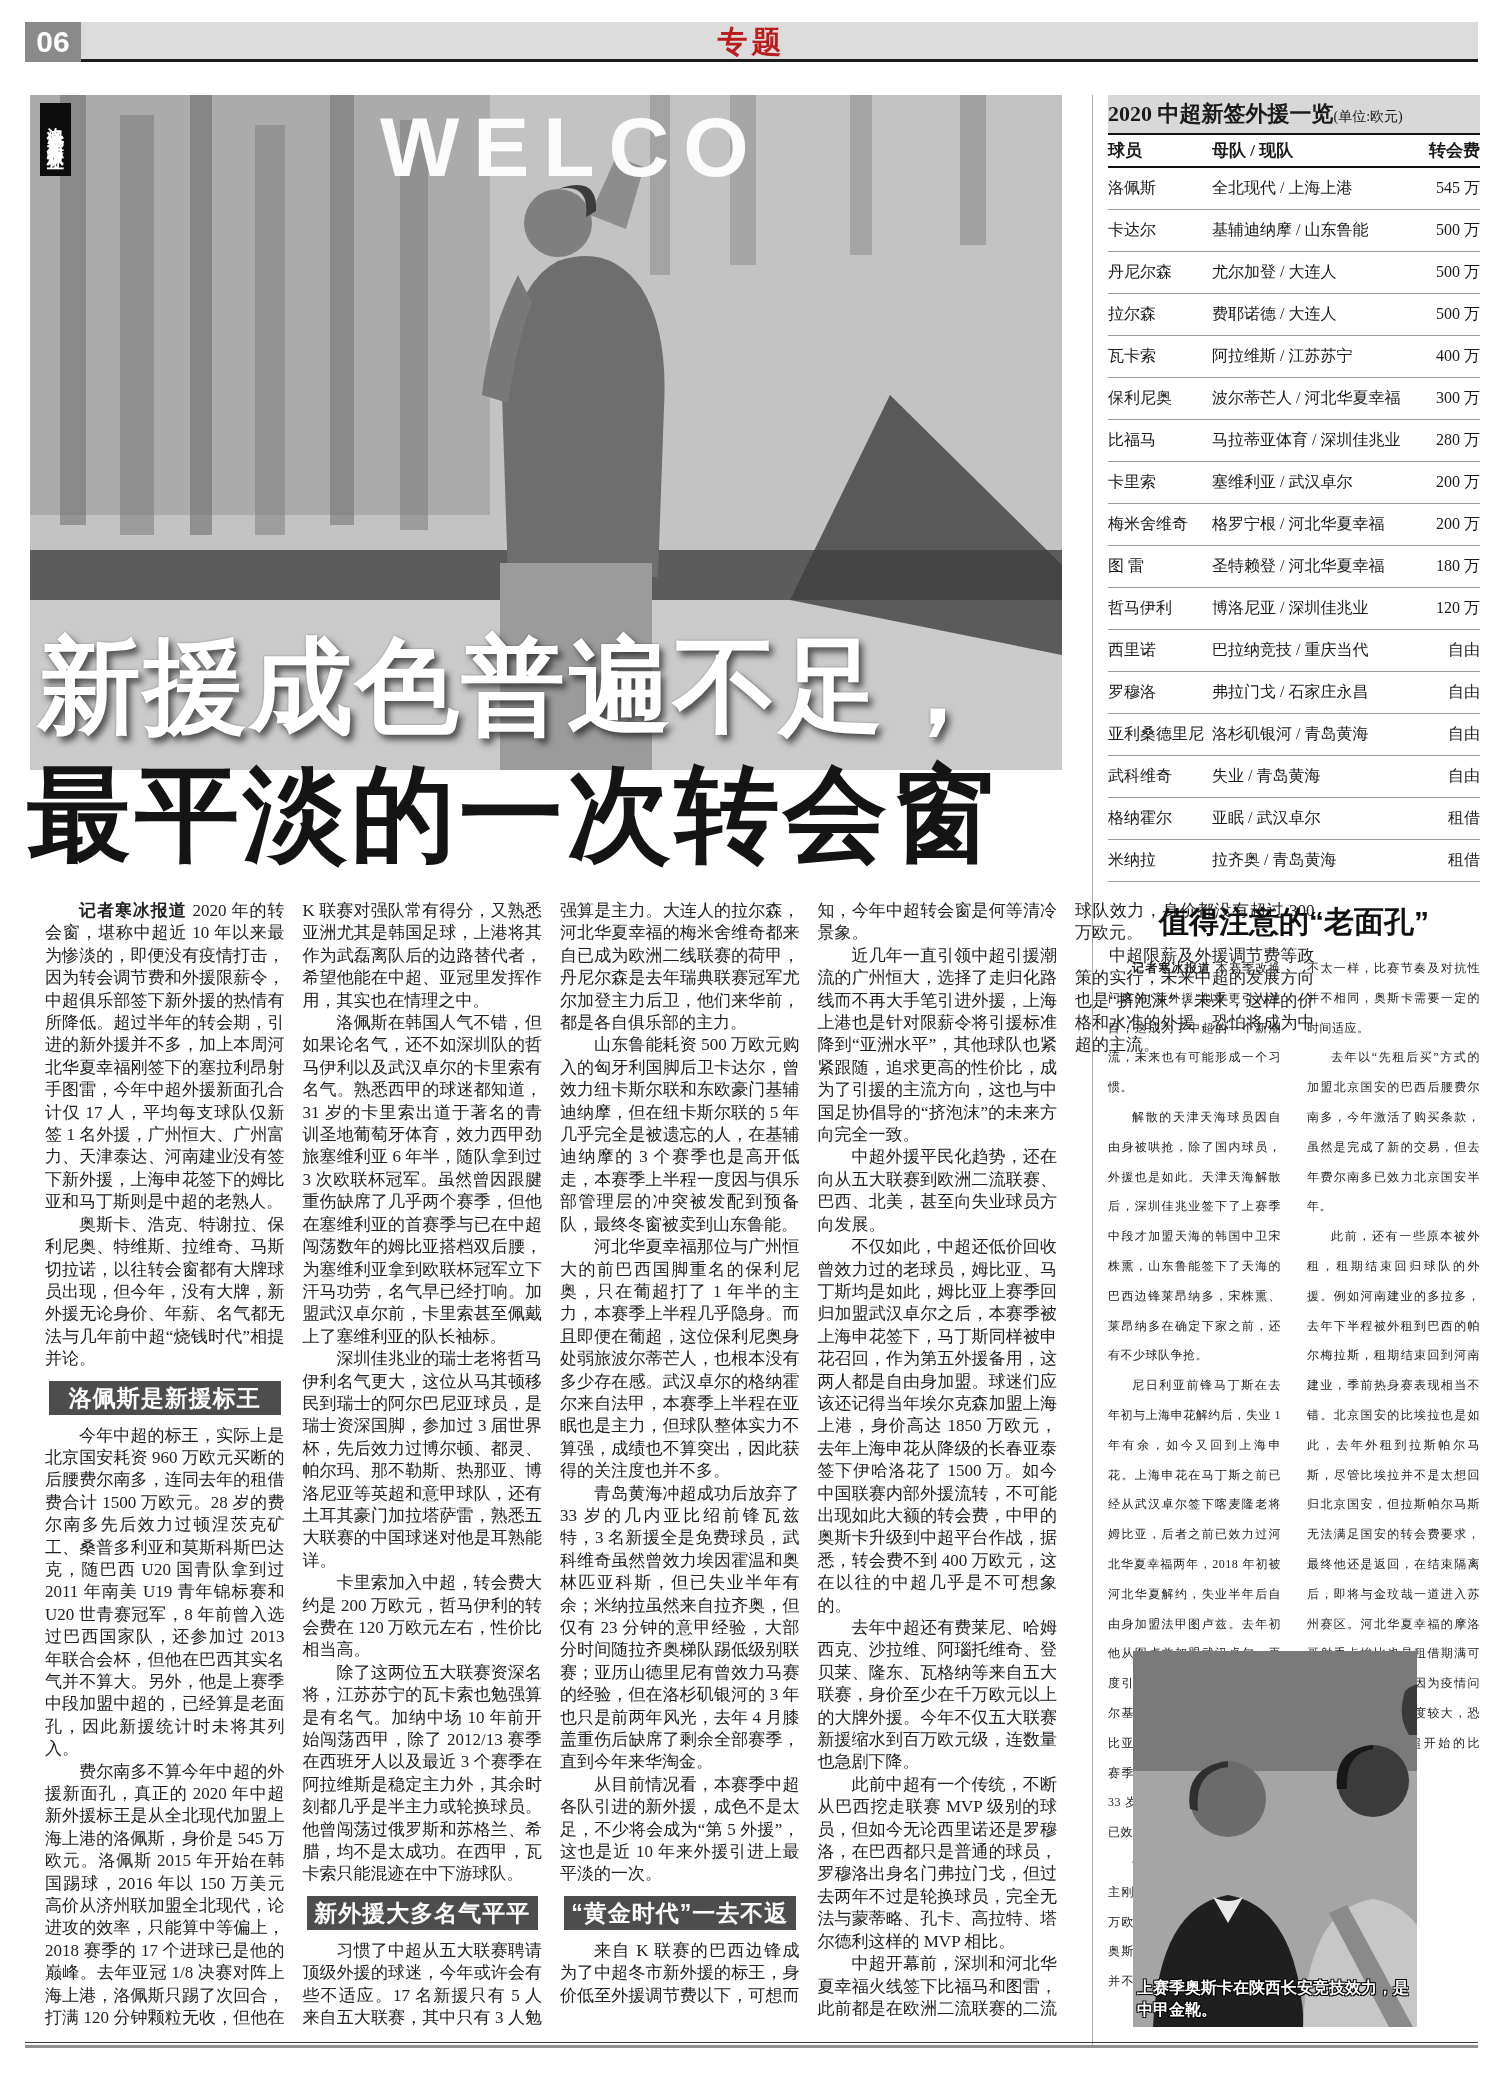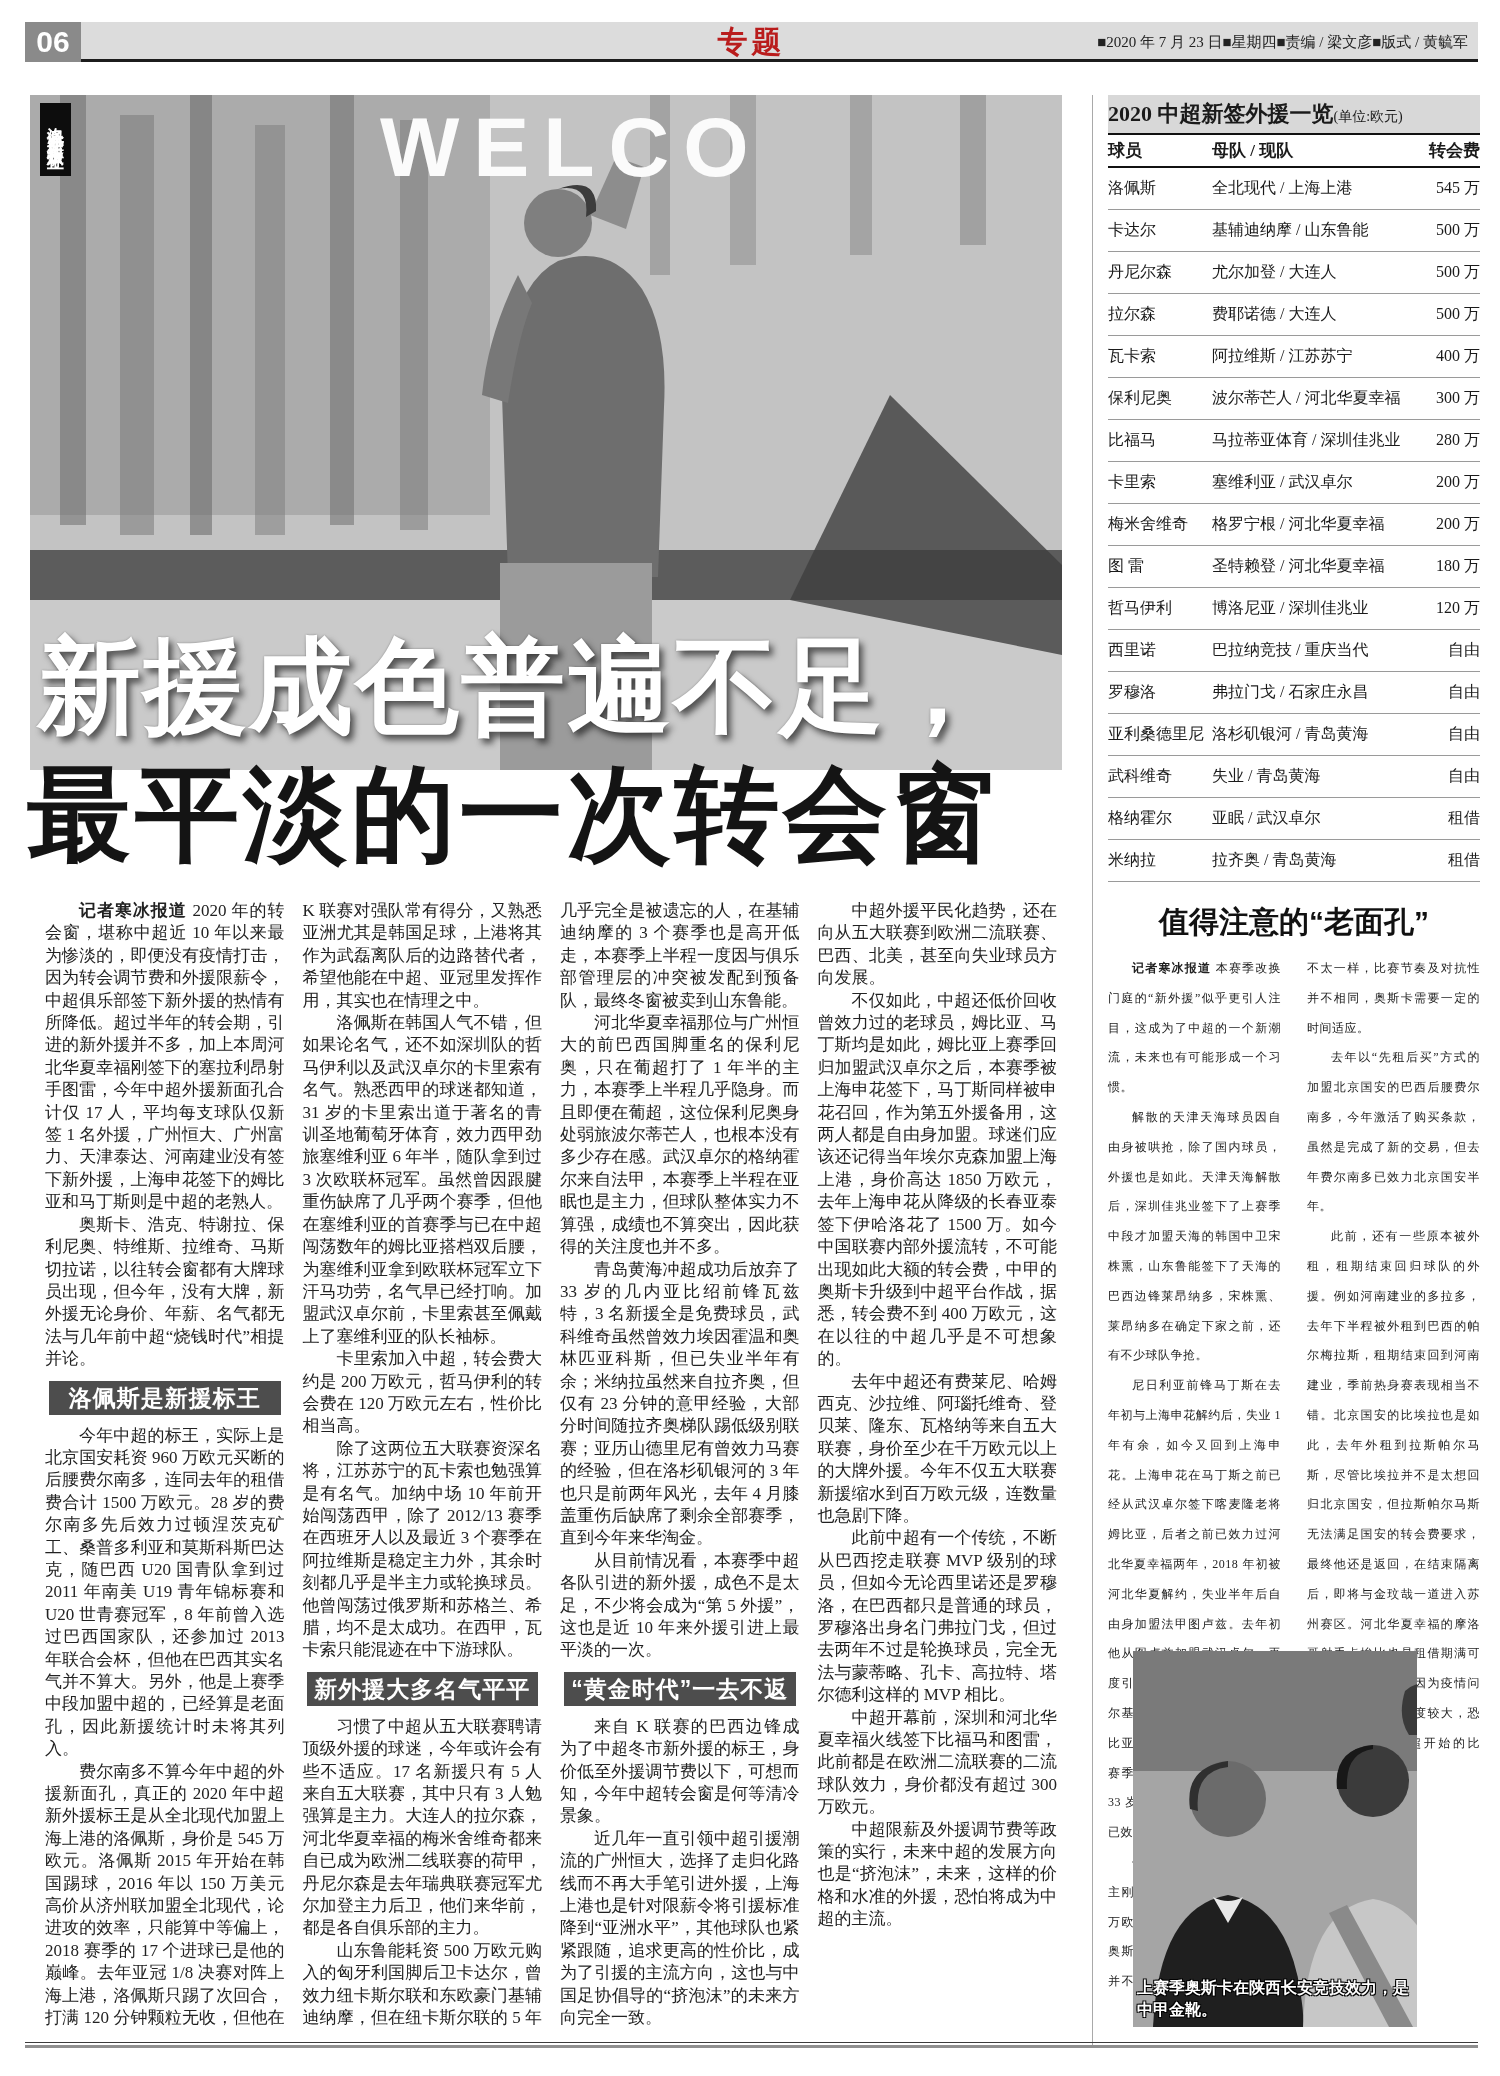--- a/index.html
+++ b/index.html
@@ -76,21 +76,20 @@
   svg { display:block; }
 </style>
 </head>
 <body>
 
 <div id="page">
 
   <div id="masthead">
     <div id="pagenum">06</div>
     <div id="section-title">专题</div>
-    <div id="dateline">■2020 年 7 月 23 日■星期四■责编 / 梁文彦■版式 / 黄毓军</div>
   </div>
 
   <div id="main-zone">
 
     <div id="main-photo">
       <svg width="1032" height="675" viewBox="0 0 1032 675">
         <rect x="0" y="0" width="1032" height="675" fill="#c3c3c3"></rect>
         <rect x="0" y="0" width="460" height="420" fill="#ababab"></rect>
         <g opacity="0.55">
           <rect x="30" y="0" width="26" height="430" fill="#6f6f6f"></rect>
@@ -124,20 +123,21 @@
     <div id="headline1">新援成色普遍不足，</div>
     <div id="headline2">最平淡的一次转会窗</div>
 
     <div id="main-cols">
         <p><b>记者寒冰报道 </b>2020 年的转会窗，堪称中超近 10 年以来最为惨淡的，即便没有疫情打击，因为转会调节费和外援限薪令，中超俱乐部签下新外援的热情有所降低。超过半年的转会期，引进的新外援并不多，加上本周河北华夏幸福刚签下的塞拉利昂射手图雷，今年中超外援新面孔合计仅 17 人，平均每支球队仅新签 1 名外援，广州恒大、广州富力、天津泰达、河南建业没有签下新外援，上海申花签下的姆比亚和马丁斯则是中超的老熟人。</p>
         <p>奥斯卡、浩克、特谢拉、保利尼奥、特维斯、拉维奇、马斯切拉诺，以往转会窗都有大牌球员出现，但今年，没有大牌，新外援无论身价、年薪、名气都无法与几年前中超“烧钱时代”相提并论。</p>
         <div class="col-head">洛佩斯是新援标王</div>
         <p>今年中超的标王，实际上是北京国安耗资 960 万欧元买断的后腰费尔南多，连同去年的租借费合计 1500 万欧元。28 岁的费尔南多先后效力过顿涅茨克矿工、桑普多利亚和莫斯科斯巴达克，随巴西 U20 国青队拿到过 2011 年南美 U19 青年锦标赛和 U20 世青赛冠军，8 年前曾入选过巴西国家队，还参加过 2013 年联合会杯，但他在巴西其实名气并不算大。另外，他是上赛季中段加盟中超的，已经算是老面孔，因此新援统计时未将其列入。</p>
         <p>费尔南多不算今年中超的外援新面孔，真正的 2020 年中超新外援标王是从全北现代加盟上海上港的洛佩斯，身价是 545 万欧元。洛佩斯 2015 年开始在韩国踢球，2016 年以 150 万美元高价从济州联加盟全北现代，论进攻的效率，只能算中等偏上，2018 赛季的 17 个进球已是他的巅峰。去年亚冠 1/8 决赛对阵上海上港，洛佩斯只踢了次回合，打满 120 分钟颗粒无收，但他在 K 联赛对强队常有得分，又熟悉亚洲尤其是韩国足球，上港将其作为武磊离队后的边路替代者，希望他能在中超、亚冠里发挥作用，其实也在情理之中。</p>
         <p>洛佩斯在韩国人气不错，但如果论名气，还不如深圳队的哲马伊利以及武汉卓尔的卡里索有名气。熟悉西甲的球迷都知道，31 岁的卡里索出道于著名的青训圣地葡萄牙体育，效力西甲劲旅塞维利亚 6 年半，随队拿到过 3 次欧联杯冠军。虽然曾因跟腱重伤缺席了几乎两个赛季，但他在塞维利亚的首赛季与已在中超闯荡数年的姆比亚搭档双后腰，为塞维利亚拿到欧联杯冠军立下汗马功劳，名气早已经打响。加盟武汉卓尔前，卡里索甚至佩戴上了塞维利亚的队长袖标。</p>
+        <p>深圳佳兆业的瑞士老将哲马伊利名气更大，这位从马其顿移民到瑞士的阿尔巴尼亚球员，是瑞士资深国脚，参加过 3 届世界杯，先后效力过博尔顿、都灵、帕尔玛、那不勒斯、热那亚、博洛尼亚等英超和意甲球队，还有土耳其豪门加拉塔萨雷，熟悉五大联赛的中国球迷对他是耳熟能详。</p>
         <p>卡里索加入中超，转会费大约是 200 万欧元，哲马伊利的转会费在 120 万欧元左右，性价比相当高。</p>
         <p>除了这两位五大联赛资深名将，江苏苏宁的瓦卡索也勉强算是有名气。加纳中场 10 年前开始闯荡西甲，除了 2012/13 赛季在西班牙人以及最近 3 个赛季在阿拉维斯是稳定主力外，其余时刻都几乎是半主力或轮换球员。他曾闯荡过俄罗斯和苏格兰、希腊，均不是太成功。在西甲，瓦卡索只能混迹在中下游球队。</p>
         <div class="col-head">新外援大多名气平平</div>
         <p>习惯了中超从五大联赛聘请顶级外援的球迷，今年或许会有些不适应。17 名新援只有 5 人来自五大联赛，其中只有 3 人勉强算是主力。大连人的拉尔森，河北华夏幸福的梅米舍维奇都来自已成为欧洲二线联赛的荷甲，丹尼尔森是去年瑞典联赛冠军尤尔加登主力后卫，他们来华前，都是各自俱乐部的主力。</p>
         <p>山东鲁能耗资 500 万欧元购入的匈牙利国脚后卫卡达尔，曾效力纽卡斯尔联和东欧豪门基辅迪纳摩，但在纽卡斯尔联的 5 年几乎完全是被遗忘的人，在基辅迪纳摩的 3 个赛季也是高开低走，本赛季上半程一度因与俱乐部管理层的冲突被发配到预备队，最终冬窗被卖到山东鲁能。</p>
         <p>河北华夏幸福那位与广州恒大的前巴西国脚重名的保利尼奥，只在葡超打了 1 年半的主力，本赛季上半程几乎隐身。而且即便在葡超，这位保利尼奥身处弱旅波尔蒂芒人，也根本没有多少存在感。武汉卓尔的格纳霍尔来自法甲，本赛季上半程在亚眠也是主力，但球队整体实力不算强，成绩也不算突出，因此获得的关注度也并不多。</p>
         <p>青岛黄海冲超成功后放弃了 33 岁的几内亚比绍前锋瓦兹特，3 名新援全是免费球员，武科维奇虽然曾效力埃因霍温和奥林匹亚科斯，但已失业半年有余；米纳拉虽然来自拉齐奥，但仅有 23 分钟的意甲经验，大部分时间随拉齐奥梯队踢低级别联赛；亚历山德里尼有曾效力马赛的经验，但在洛杉矶银河的 3 年也只是前两年风光，去年 4 月膝盖重伤后缺席了剩余全部赛季，直到今年来华淘金。</p>
         <p>从目前情况看，本赛季中超各队引进的新外援，成色不是太足，不少将会成为“第 5 外援”，这也是近 10 年来外援引进上最平淡的一次。</p>
         <div class="col-head">“黄金时代”一去不返</div>
         <p>来自 K 联赛的巴西边锋成为了中超冬市新外援的标王，身价低至外援调节费以下，可想而知，今年中超转会窗是何等清冷景象。</p>

